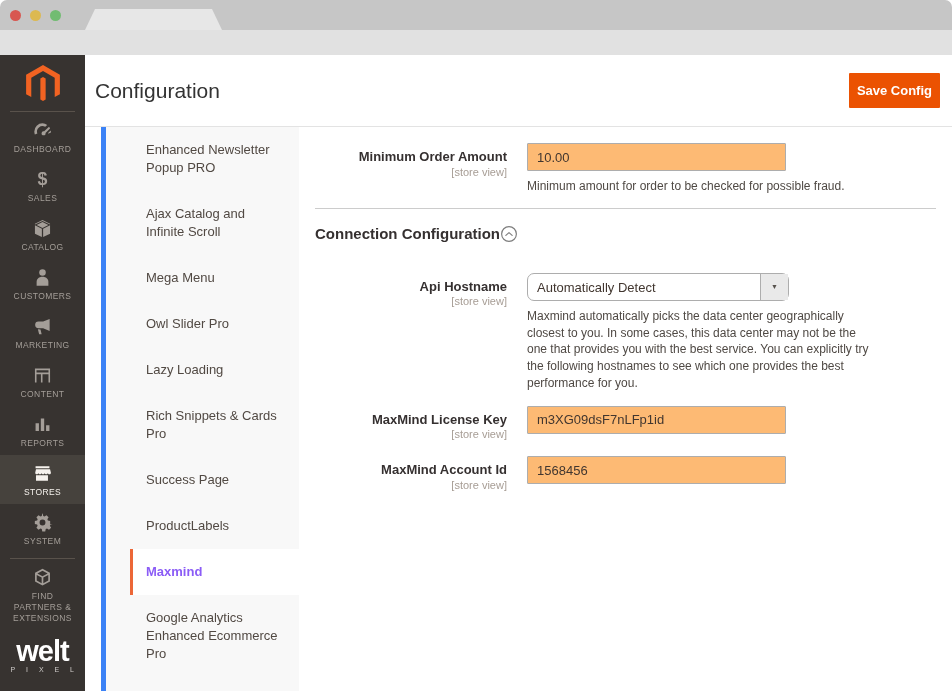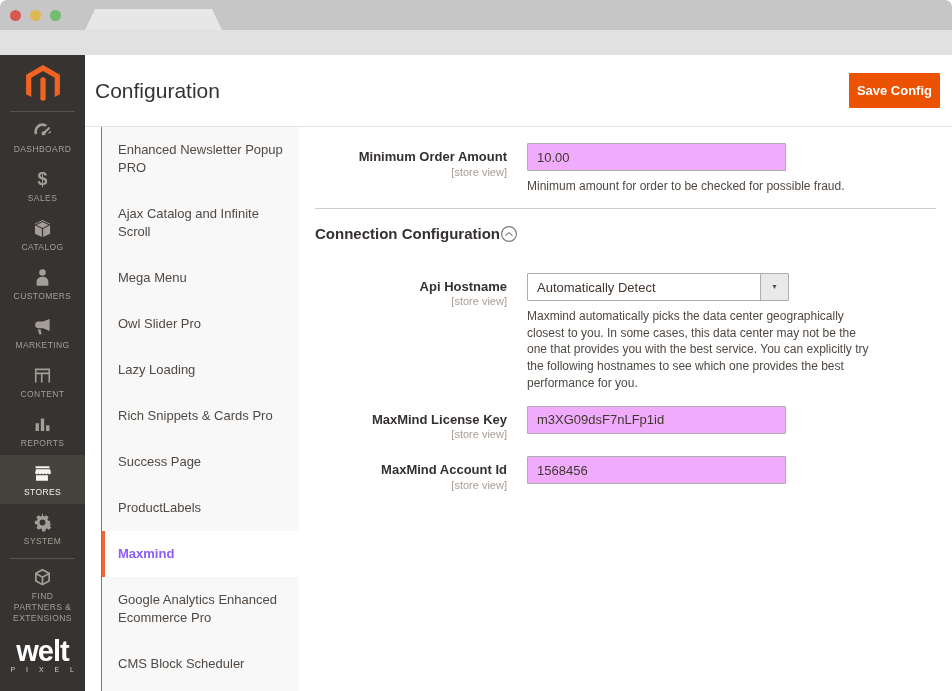--- a/index.html
+++ b/index.html
@@ -37,39 +37,39 @@
   
   .page { flex:1; display:flex; flex-direction:column; min-width:0; }
   .page-header { height:72px; background:#fff; border-bottom:1px solid #e3e3e3; display:flex; align-items:center; justify-content:space-between; padding:0 12px 0 10px; flex:none; }
   .page-title { font-size:21px; color:#333333; font-weight:400; }
   .save-btn { background:#eb5202; color:#fff; font-weight:bold; font-size:13px; border:none; padding:10px 8px; border-radius:1px; cursor:pointer; font-family:inherit; }
 
   .page-body { flex:1; display:flex; min-height:0; }
   .gap-col { width:16px; flex:none; background:#fff; }
 
   
-  .cnav { width:198px; flex:none; background:#f8f8f8; border-left:1px solid #3b82f6; }
+  .cnav { width:198px; flex:none; background:#f8f8f8; border-left:5px solid #3b82f6;padding-left:24px; }
   .cnav-item { padding:14px 16px; font-size:13px; color:#514943; line-height:18px; cursor:pointer; }
   .cnav-item.active { background:#ffffff; border-left:3px solid #ec6737; padding-left:13px; font-weight:bold; color:#8b5cf6; }
 
   
   .content { flex:1; background:#fff; padding:16px 16px 0 16px; min-width:0; }
   .form-row { display:flex; }
   .label-col { width:192px; flex:none; text-align:right; padding-top:6px; }
   .f-label { font-size:13px; font-weight:bold; color:#353030; line-height:1.2; }
   .f-scope { font-size:11px; color:#a79d95; margin-top:1px; }
   .field-col { margin-left:20px; width:345px; }
-  .text-input { width:259px; height:28px; border:1px solid #adadad; border-radius:1px; padding:0 9px; font-size:13px; color:#41362f; font-family:inherit; background:#f0abfc; }
+  .text-input { width:259px; height:28px; border:1px solid #adadad; border-radius:1px; padding:0 9px; font-size:13px; color:#41362f; font-family:inherit; background:#fdba74; }
   .f-note { font-size:12px; color:#4f4944; line-height:1.4; margin-top:7px; }
   .divider { border-top:1px solid #cccccc; margin-top:13px; }
   .section-head { display:flex; align-items:center; justify-content:flex-start; margin-top:16px; margin-bottom:30px; }
   .section-title { font-size:15px; font-weight:bold; color:#353030; }
   .collapse-btn { width:18px; height:18px; color:#7d7d7d; cursor:pointer; margin-right:8px; }
   .collapse-btn svg { width:18px; height:18px; display:block; }
-  .select-box { width:262px; height:28px; border:1px solid #adadad; border-radius:1px; display:flex; align-items:stretch; cursor:pointer; background:#fff; }
+  .select-box { width:262px; height:28px; border:1px solid #adadad; border-radius:7px; display:flex; align-items:stretch; cursor:pointer; background:#fff; }
   .select-value { flex:1; font-size:13px; color:#41362f; padding:6px 9px; white-space:nowrap; overflow:hidden; }
   .select-arrow { width:28px; flex:none; background:#e9e9e9; border-left:1px solid #adadad; display:flex; align-items:center; justify-content:center; font-size:7px; color:#57524d; }
   .mt14 { margin-top:14px; }
   .mt16 { margin-top:16px; }
 </style>
 </head>
 <body>
 
 <div class="window">
 

